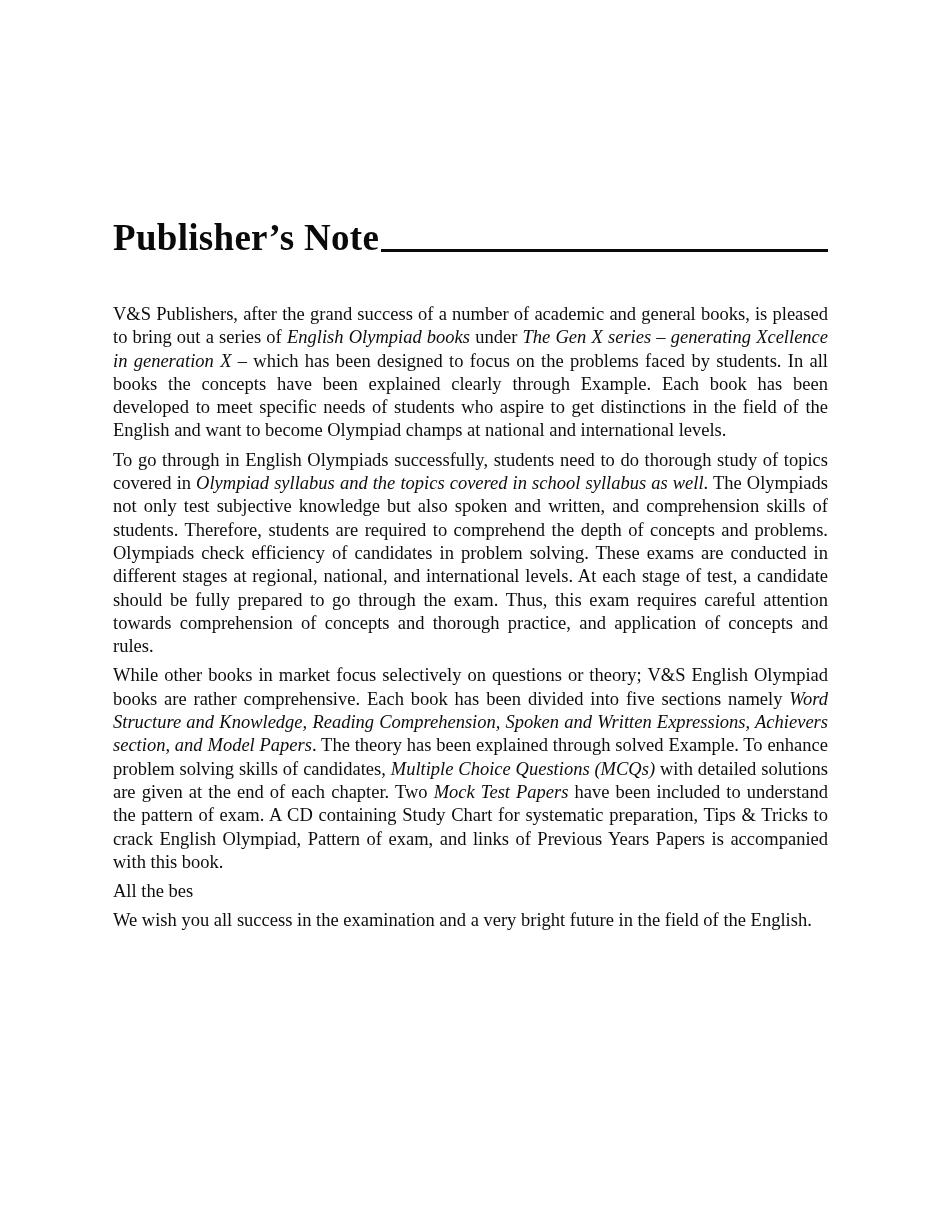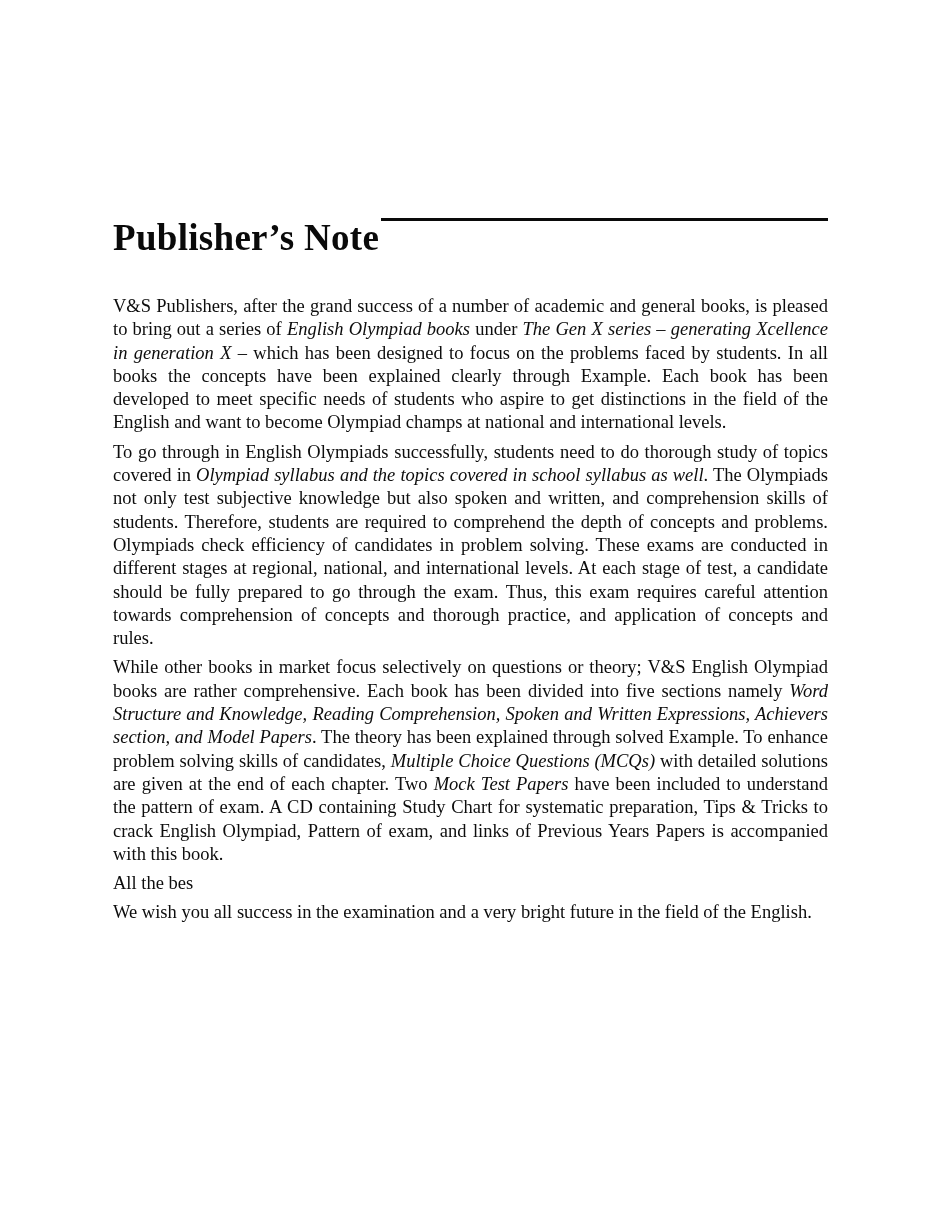--- a/index.html
+++ b/index.html
@@ -15,21 +15,21 @@
     font-family: "Liberation Serif", serif;
     color: #0d0d0d;
     overflow: hidden;
   }
   .title-row {
     position: absolute;
     left: 113px;
     right: 112px;
     top: 218px;
     display: flex;
-    align-items: flex-start;
+    align-items: flex-end;
   }
   .page-title {
     margin: 0;
     font-size: 37px;
     font-weight: 700;
     letter-spacing: 0.3px;
     line-height: 1.1;
     white-space: nowrap;
     color: #0a0a0a;
   }
@@ -37,21 +37,21 @@
     flex: 1 1 auto;
     height: 0;
     border-bottom: 3px solid #0a0a0a;
     margin-left: 2px;
     margin-bottom: 7px;
   }
   .body-text {
     position: absolute;
     left: 113px;
     right: 112px;
-    top: 295px;
+    top: 303px;
     font-size: 18.5px;
     line-height: 23.3px;
     text-align: justify;
     text-justify: inter-word;
   }
   .body-text p {
     margin: 0 0 6px 0;
   }
   .body-text i {
     font-style: italic;

